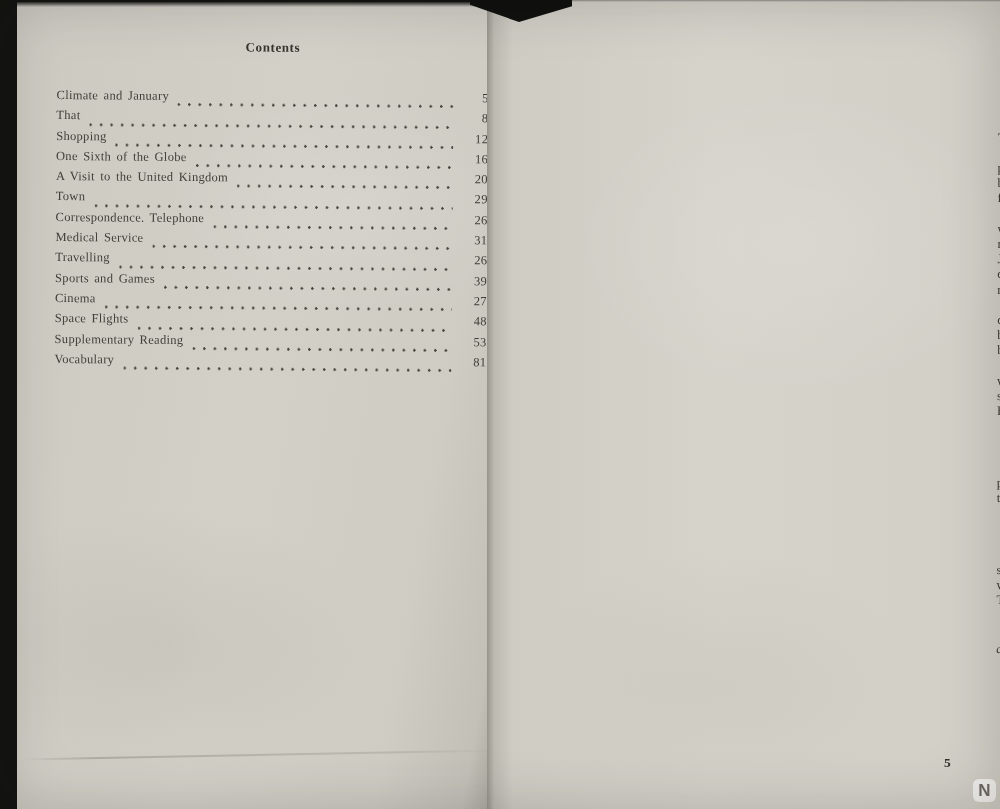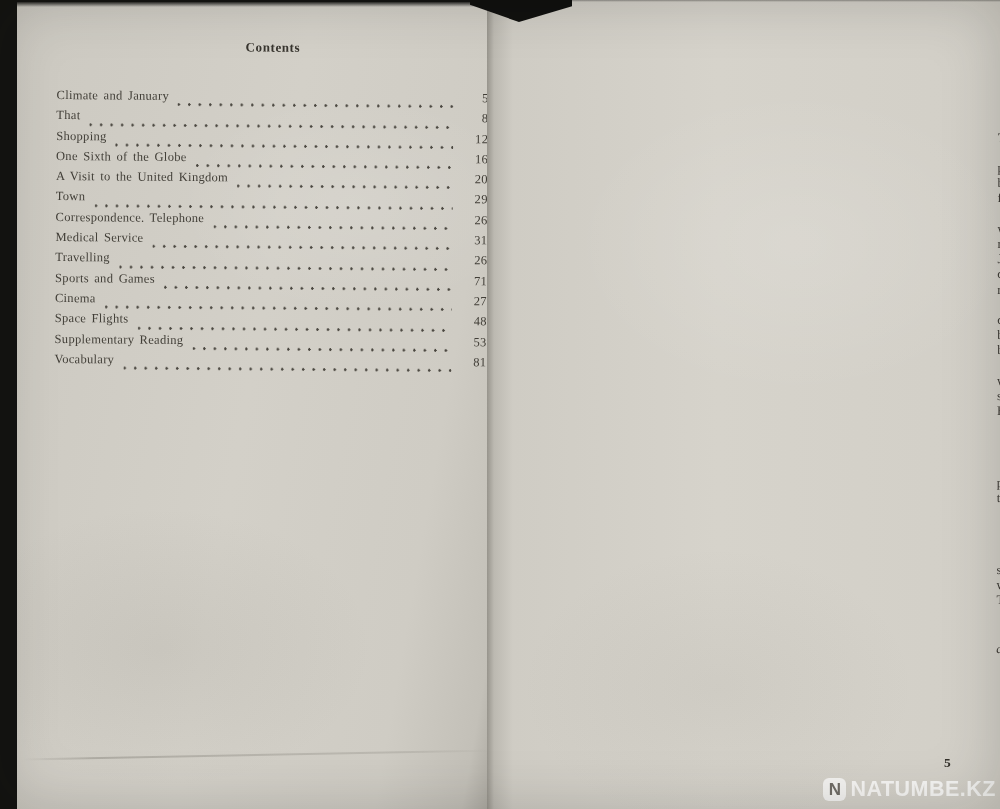--- a/index.html
+++ b/index.html
@@ -184,21 +184,21 @@
         <span class="toc-page">31</span>
       </div>
       <div class="toc-row">
         <span class="toc-label">Travelling</span>
         <span class="toc-leader"></span>
         <span class="toc-page">26</span>
       </div>
       <div class="toc-row">
         <span class="toc-label">Sports and Games</span>
         <span class="toc-leader"></span>
-        <span class="toc-page">71</span>
+        <span class="toc-page">39</span>
       </div>
       <div class="toc-row">
         <span class="toc-label">Cinema</span>
         <span class="toc-leader"></span>
         <span class="toc-page">27</span>
       </div>
       <div class="toc-row">
         <span class="toc-label">Space Flights</span>
         <span class="toc-leader"></span>
         <span class="toc-page">48</span>
@@ -236,17 +236,16 @@
 
       <p class="ex-heading">Exercise III. Make up sentences of your own using the following word combinations:</p>
     </div>
   </div>
 
   <div class="gutter-wedge"></div>
   <div class="pg-num">5</div>
 
   <div class="watermark">
     <span class="wm-logo">N</span>
-    <span class="wm-text">NATUMBE.KZ</span>
   </div>
 
   <div class="vignette"></div>
 </div>
 
 </body></html>

